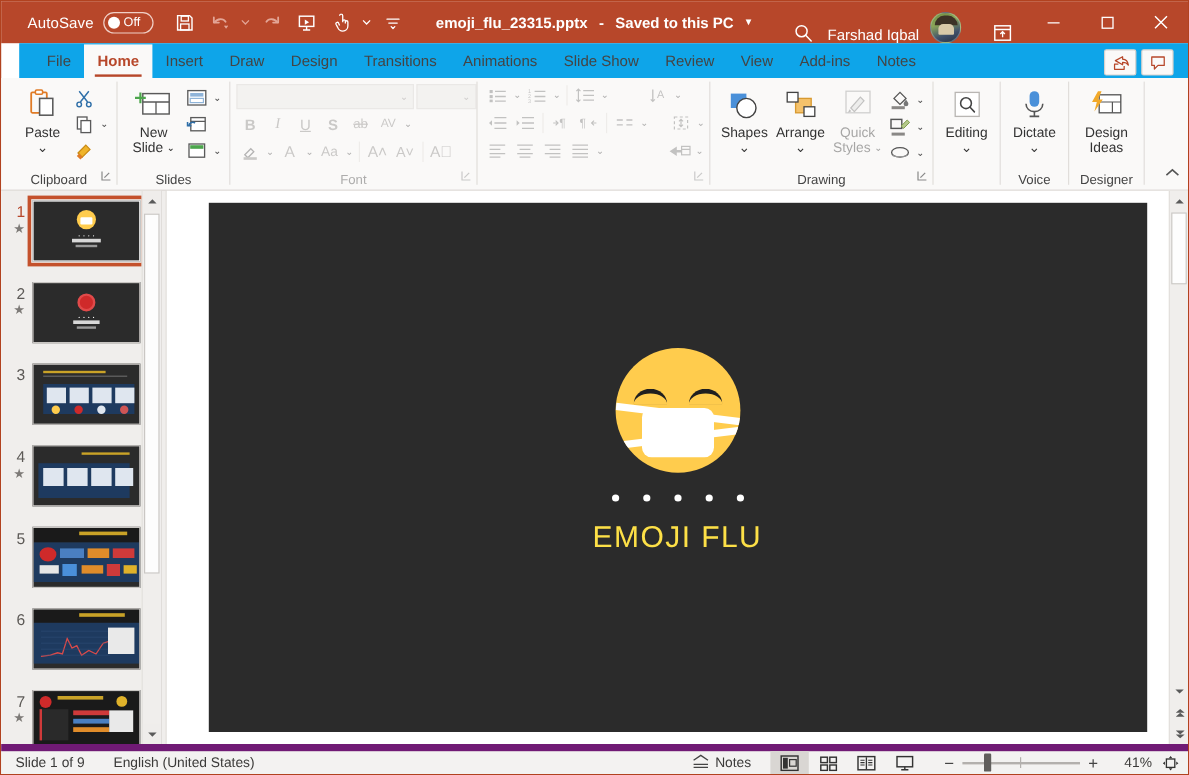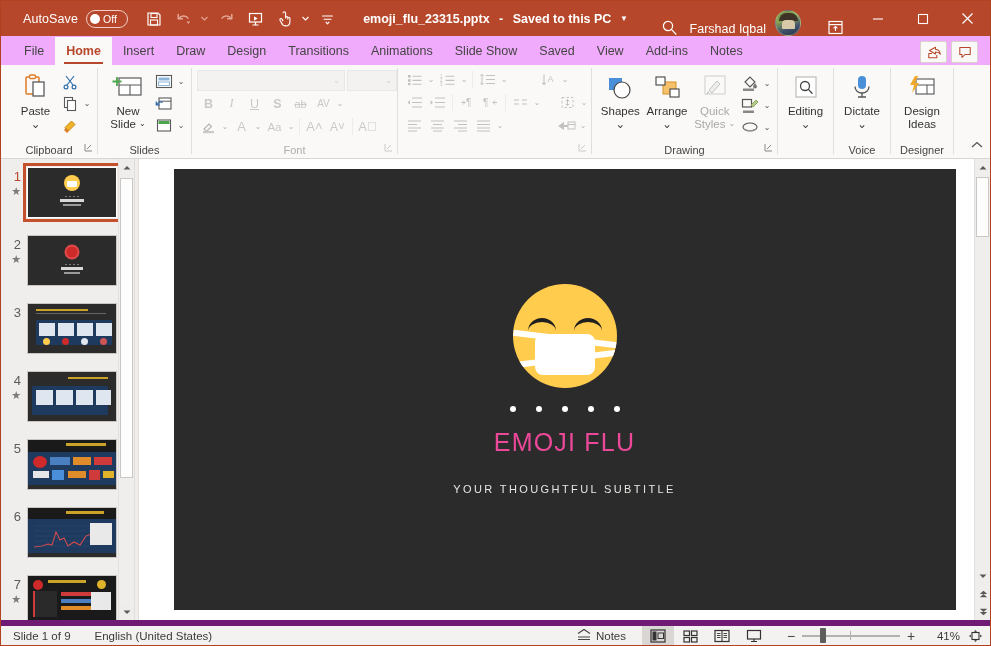--- a/index.html
+++ b/index.html
@@ -62,22 +62,22 @@
   }
   .avatar::before{
     content:''; position:absolute; left:3px; top:2px; width:19px; height:8px;
     background:#3c3226; border-radius: 8px 8px 0 0;
   }
   .ribbon-display { width: 40px; display:flex;align-items:center;justify-content:center; }
   .wbtn { width: 45px; height: 35px; display:flex; align-items:center; justify-content:center; }
 
   
   .tabsbar {
-    height: 29px; background: #f0abfc; display:flex; align-items: flex-end;
-    flex: 0 0 29px; position: relative;
+    height: 29px; background: #0ea5e9; display:flex; align-items: flex-end;
+    flex: 0 0 29px; position: relative; margin-left: 15px;
   }
   .tab {
     font-size: 12.5px; color: #444; padding: 0 11px; height: 28px;
     display:flex; align-items:center; position: relative; white-space: nowrap;
   }
   .tab:first-child { margin-left: 12px; }
   .tab.active { background:#faf9f8; color:#b7472a; font-weight:bold; }
   .tab.active::after {
     content:''; position:absolute; left: 9px; right: 9px; bottom: 1px; height: 2.5px;
     background:#b7472a;
@@ -174,21 +174,21 @@
   .eye.r { right: 15px; }
   .strap { position:absolute; background:#fff; height:6px; width:100%; left:0;}
   .strap.s1 { top: 52px; transform: rotate(7deg); }
   .strap.s2 { top: 72px; transform: rotate(-7deg); }
   .mask {
     position:absolute; left: 22px; top: 50px; width: 60px; height: 41px;
     background:#fff; border-radius: 8px;
   }
   .dots { display:flex; gap: 20px; margin-bottom: 16px; }
   .dot { width: 6px; height: 6px; border-radius:50%; background:#fff; }
-  .slide-title { color:#ec4899; font-size: 25px; letter-spacing: 1.2px; margin-bottom: 26px; }
+  .slide-title { color:#fde047; font-size: 25px; letter-spacing: 1.2px; margin-bottom: 26px; }
   .slide-sub { color:#e7e5e2; font-size: 11px; letter-spacing: 2.4px; }
 
   .sv-scroll { position:absolute; right:0; top:0; bottom:0; width:16px; background:#f0eeec; border-left:1px solid #e3e0dd;}
   .sv-arrow { width:16px;height:17px;display:flex;align-items:center;justify-content:center;}
   .sv-thumb { position:absolute; left:1px; width:13px; background:#fdfdfd; border:1px solid #cac7c4;}
 
   
   .status {
     height: 25px; background:#f3f2f1; display:flex; align-items:center;
     flex: 0 0 25px; border-top:6px solid #701a75; font-size: 11.5px; color:#3b3a39;
@@ -316,21 +316,21 @@
 
   <div class="tabsbar">
     <div class="tab">File</div>
     <div class="tab active">Home</div>
     <div class="tab">Insert</div>
     <div class="tab">Draw</div>
     <div class="tab">Design</div>
     <div class="tab">Transitions</div>
     <div class="tab">Animations</div>
     <div class="tab">Slide Show</div>
-    <div class="tab">Saved</div>
+    <div class="tab">Review</div>
     <div class="tab">View</div>
     <div class="tab">Add-ins</div>
     <div class="tab">Notes</div>
     <div class="tabs-right">
       <div class="tool-sq">
         <svg width="14" height="14" viewBox="0 0 14 14">
             <path d="M2.5 5.5l6-3.2v2c3 .2 4.5 2.3 4.8 5-.9-1.5-2.5-2.3-4.8-2.3v2z" fill="none" stroke="#b7472a" stroke-width="1.05" stroke-linejoin="round"></path>
             <path d="M5 8.5H1.8v4.3h8V10" fill="none" stroke="#b7472a" stroke-width="1.05" stroke-linejoin="round"></path>
           </svg>
       </div>
@@ -922,21 +922,20 @@
           <span class="mask"></span>
         </div>
         <div class="dots">
           <span class="dot"></span>
           <span class="dot"></span>
           <span class="dot"></span>
           <span class="dot"></span>
           <span class="dot"></span>
         </div>
         <div class="slide-title">EMOJI FLU</div>
-        <div class="slide-sub">YOUR THOUGHTFUL SUBTITLE</div>
       </div>
 
       <div class="sv-scroll">
         <div class="sv-arrow">
           <svg width="8" height="6" viewBox="0 0 8 6">
               <path d="M0.5 4.5L4 1l3.5 3.5z" fill="#5a5a5a"></path>
             </svg>
         </div>
         <div class="sv-thumb" style="top:18px;height:60px;"></div>
         <div class="sv-arrow" style="position:absolute;bottom:36px;">

